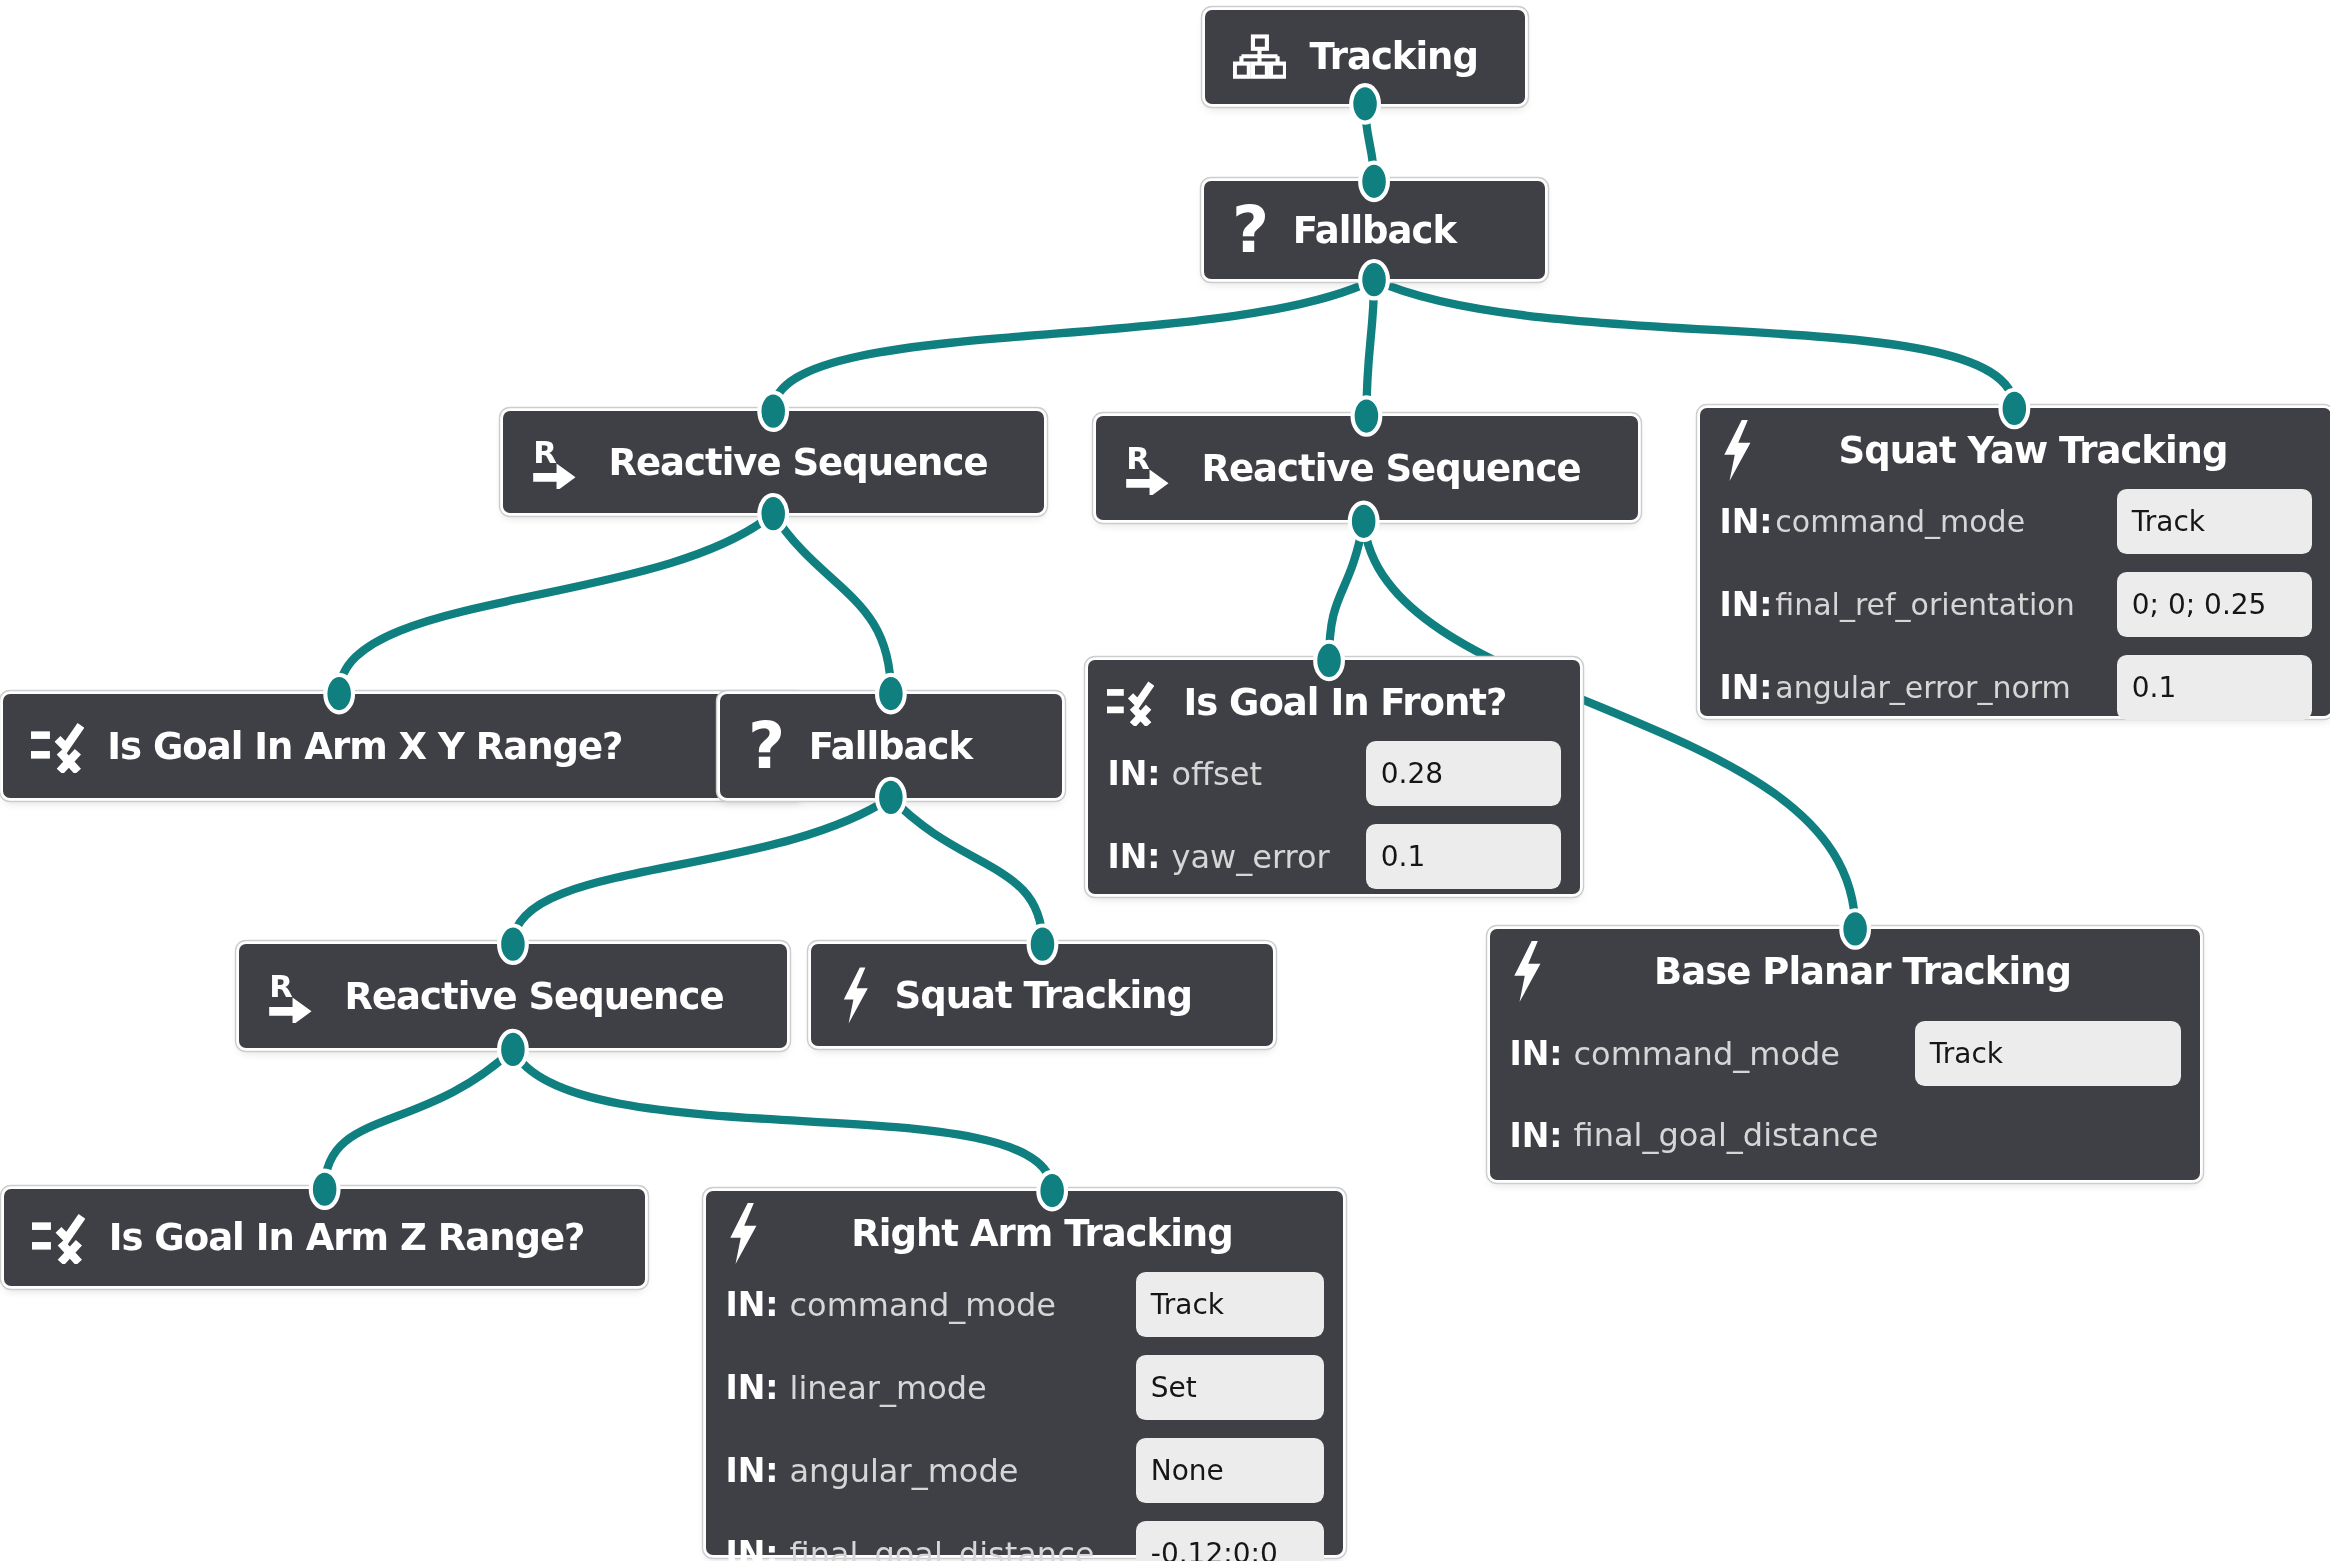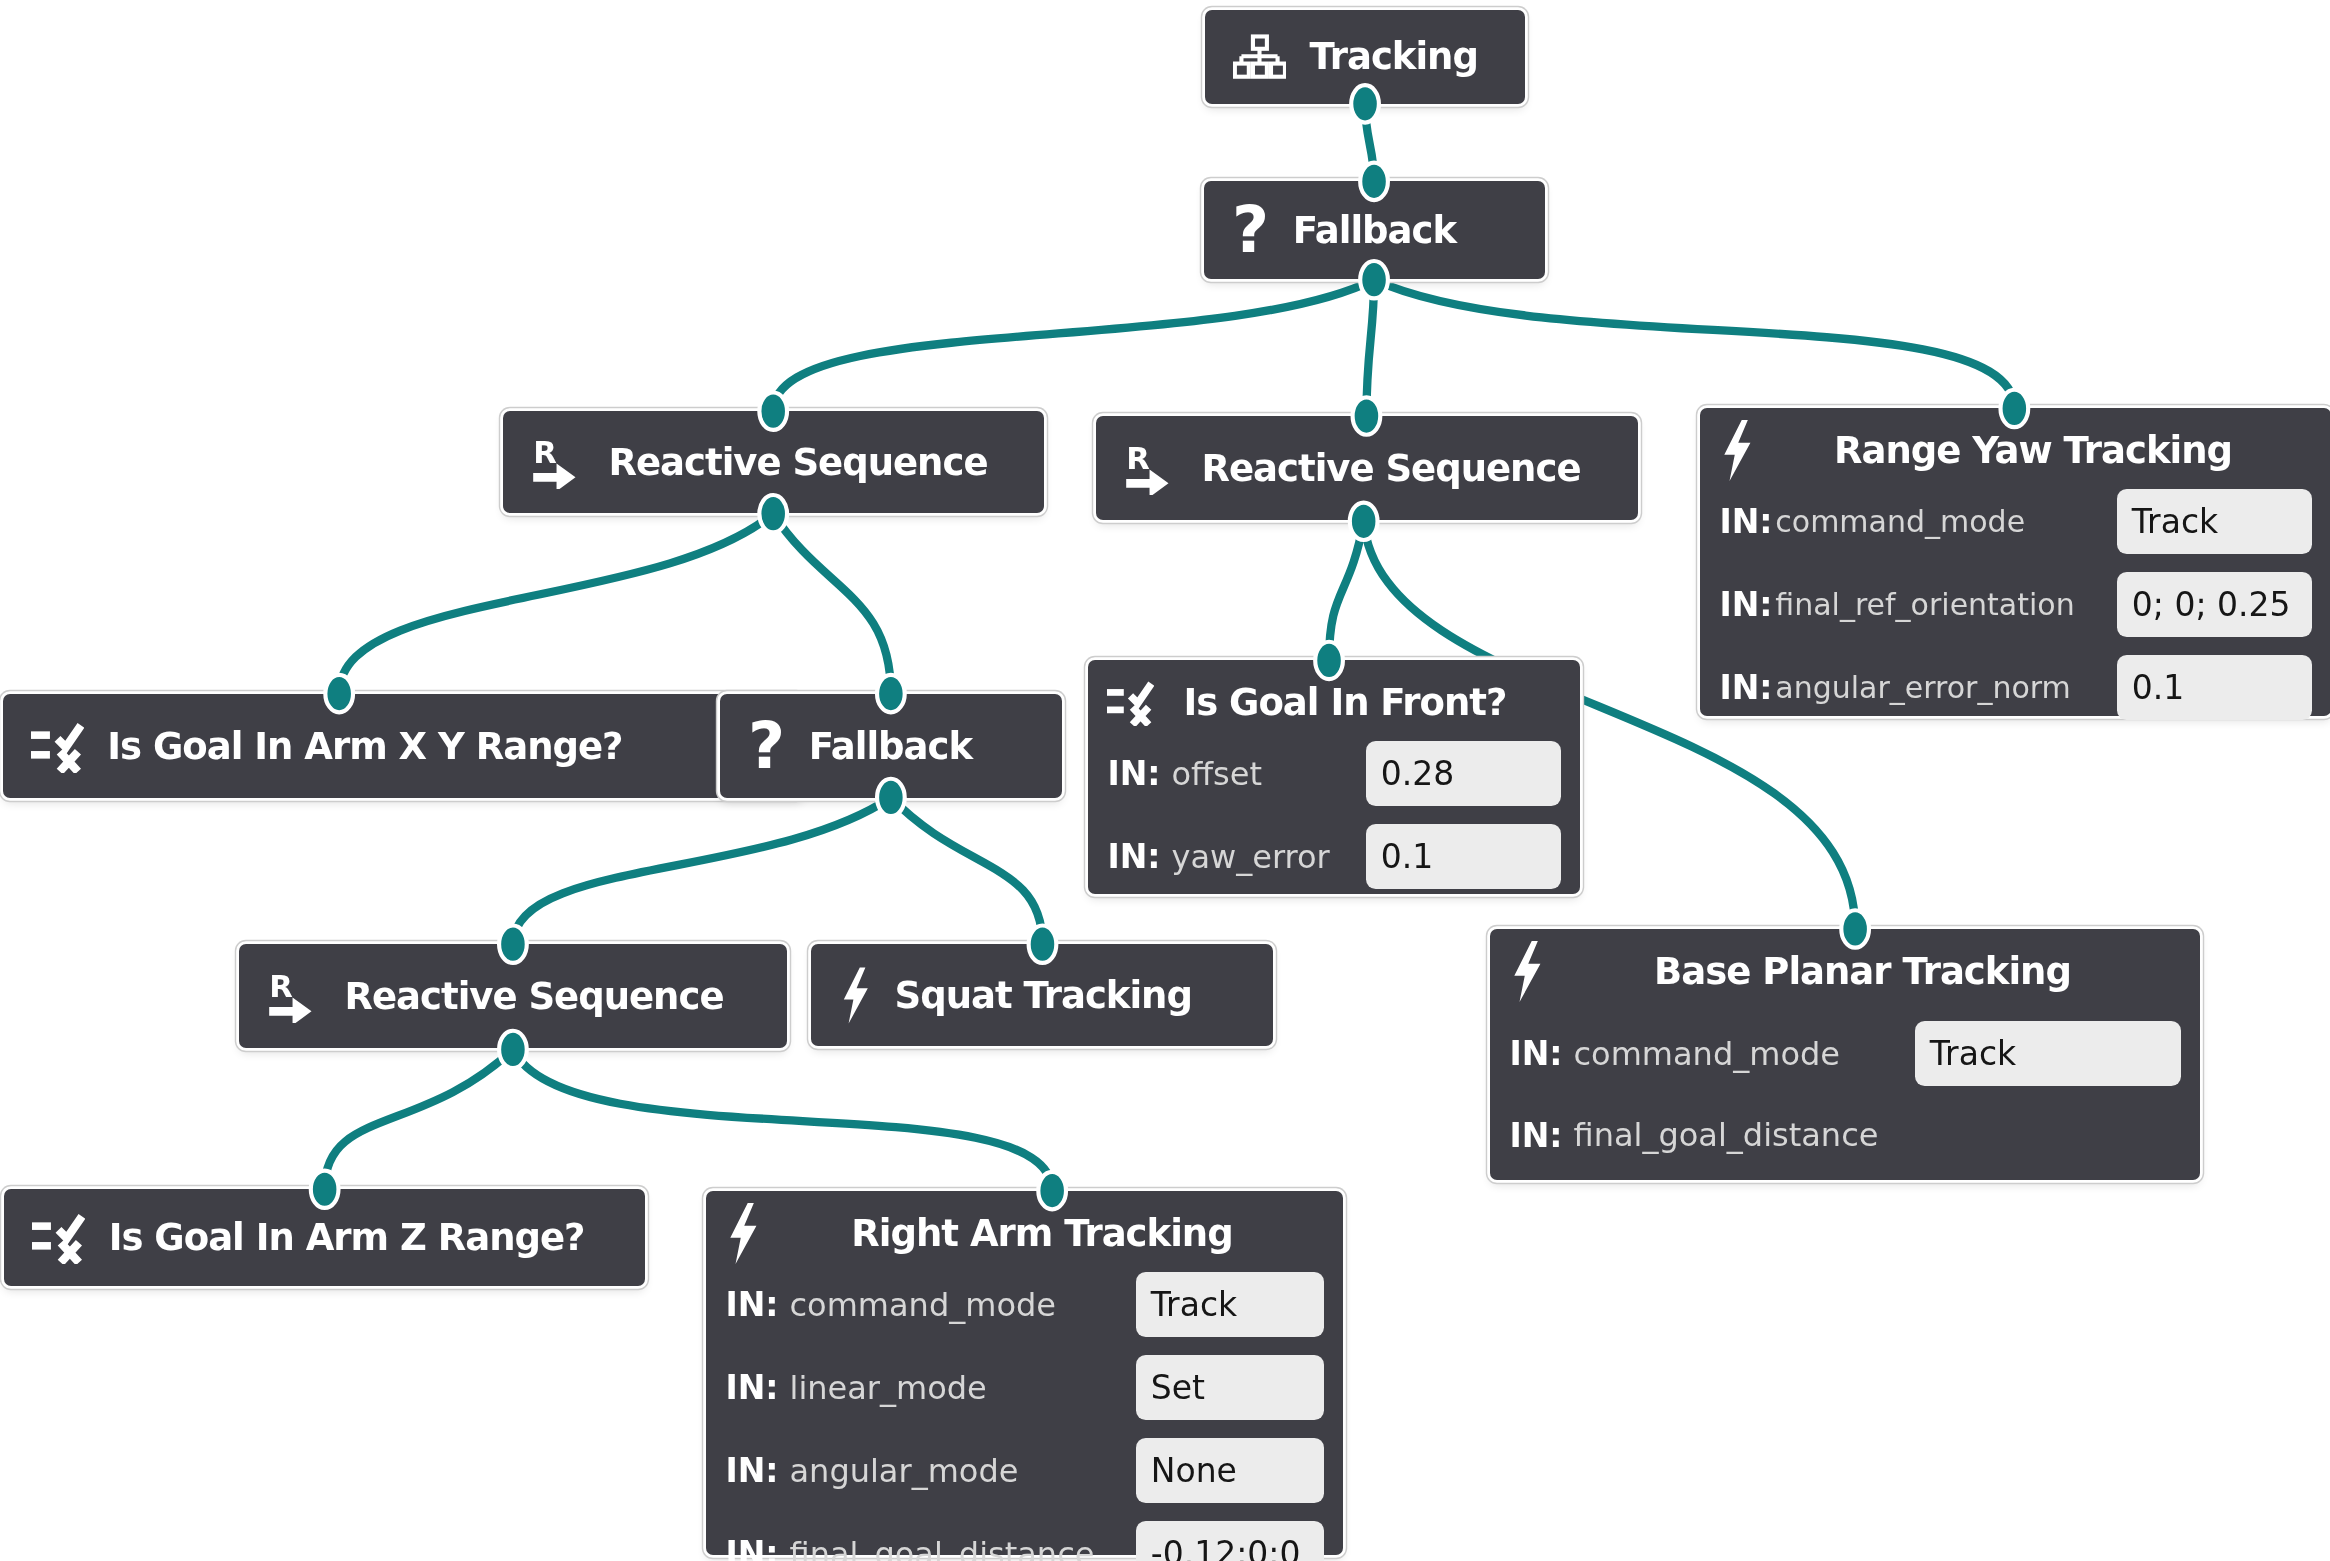--- a/index.html
+++ b/index.html
@@ -31,21 +31,21 @@
   .header .icon{flex:0 0 auto}
   .header .title{flex:1;text-align:center}
   .node.left-title .header .title{flex:0 0 auto;text-align:right;margin-left:29px}
   .ports{display:flex;flex-direction:column;flex:1;justify-content:space-evenly;gap:18px;padding-top:5.5px}
   .port-row{display:flex;align-items:center}
   .dir{font-weight:bold;font-size:33px;color:#ffffff;white-space:nowrap}
   .pname{font-size:32px;color:var(--port-name);margin-left:11px;white-space:nowrap;overflow:hidden}
   .node.tight .pname{margin-left:2.8px;font-size:30px}
   .pvalue{
     margin-left:auto;flex:0 0 auto;background:var(--value-bg);color:var(--value-text);
-    font-size:33px;border-radius:9.7px;padding:0 15.2px;height:65px;
+    font-size:28px;border-radius:9.7px;padding:0 15.2px;height:65px;
     display:flex;align-items:center;white-space:nowrap;overflow:hidden
   }
   .w280{width:195px}
   .w380{width:266px}
   .w272{width:188px}
   .icon{display:inline-flex;align-items:center;justify-content:center}
   .icon svg{display:block}
 </style>
 </head>
 <body>
@@ -105,21 +105,21 @@
     <span class="title">Reactive Sequence</span>
   </div>
 
   <div class="node ported tight" style="left:1700px;top:408px;width:631px;height:308px">
     <div class="header">
       <span class="icon">
         <svg width="35" height="61" viewBox="0 0 40 70">
             <path d="M26 0 L6 40 H18 L12 70 L36 26 H22 L33 0 Z" fill="#fff"></path>
           </svg>
       </span>
-      <span class="title">Range Yaw Tracking</span>
+      <span class="title">Squat Yaw Tracking</span>
     </div>
     <div class="ports">
       <div class="port-row">
         <span class="dir">IN:</span>
         <span class="pname">command_mode</span>
         <span class="pvalue w280">Track</span>
       </div>
       <div class="port-row">
         <span class="dir">IN:</span>
         <span class="pname">final_ref_orientation</span>

